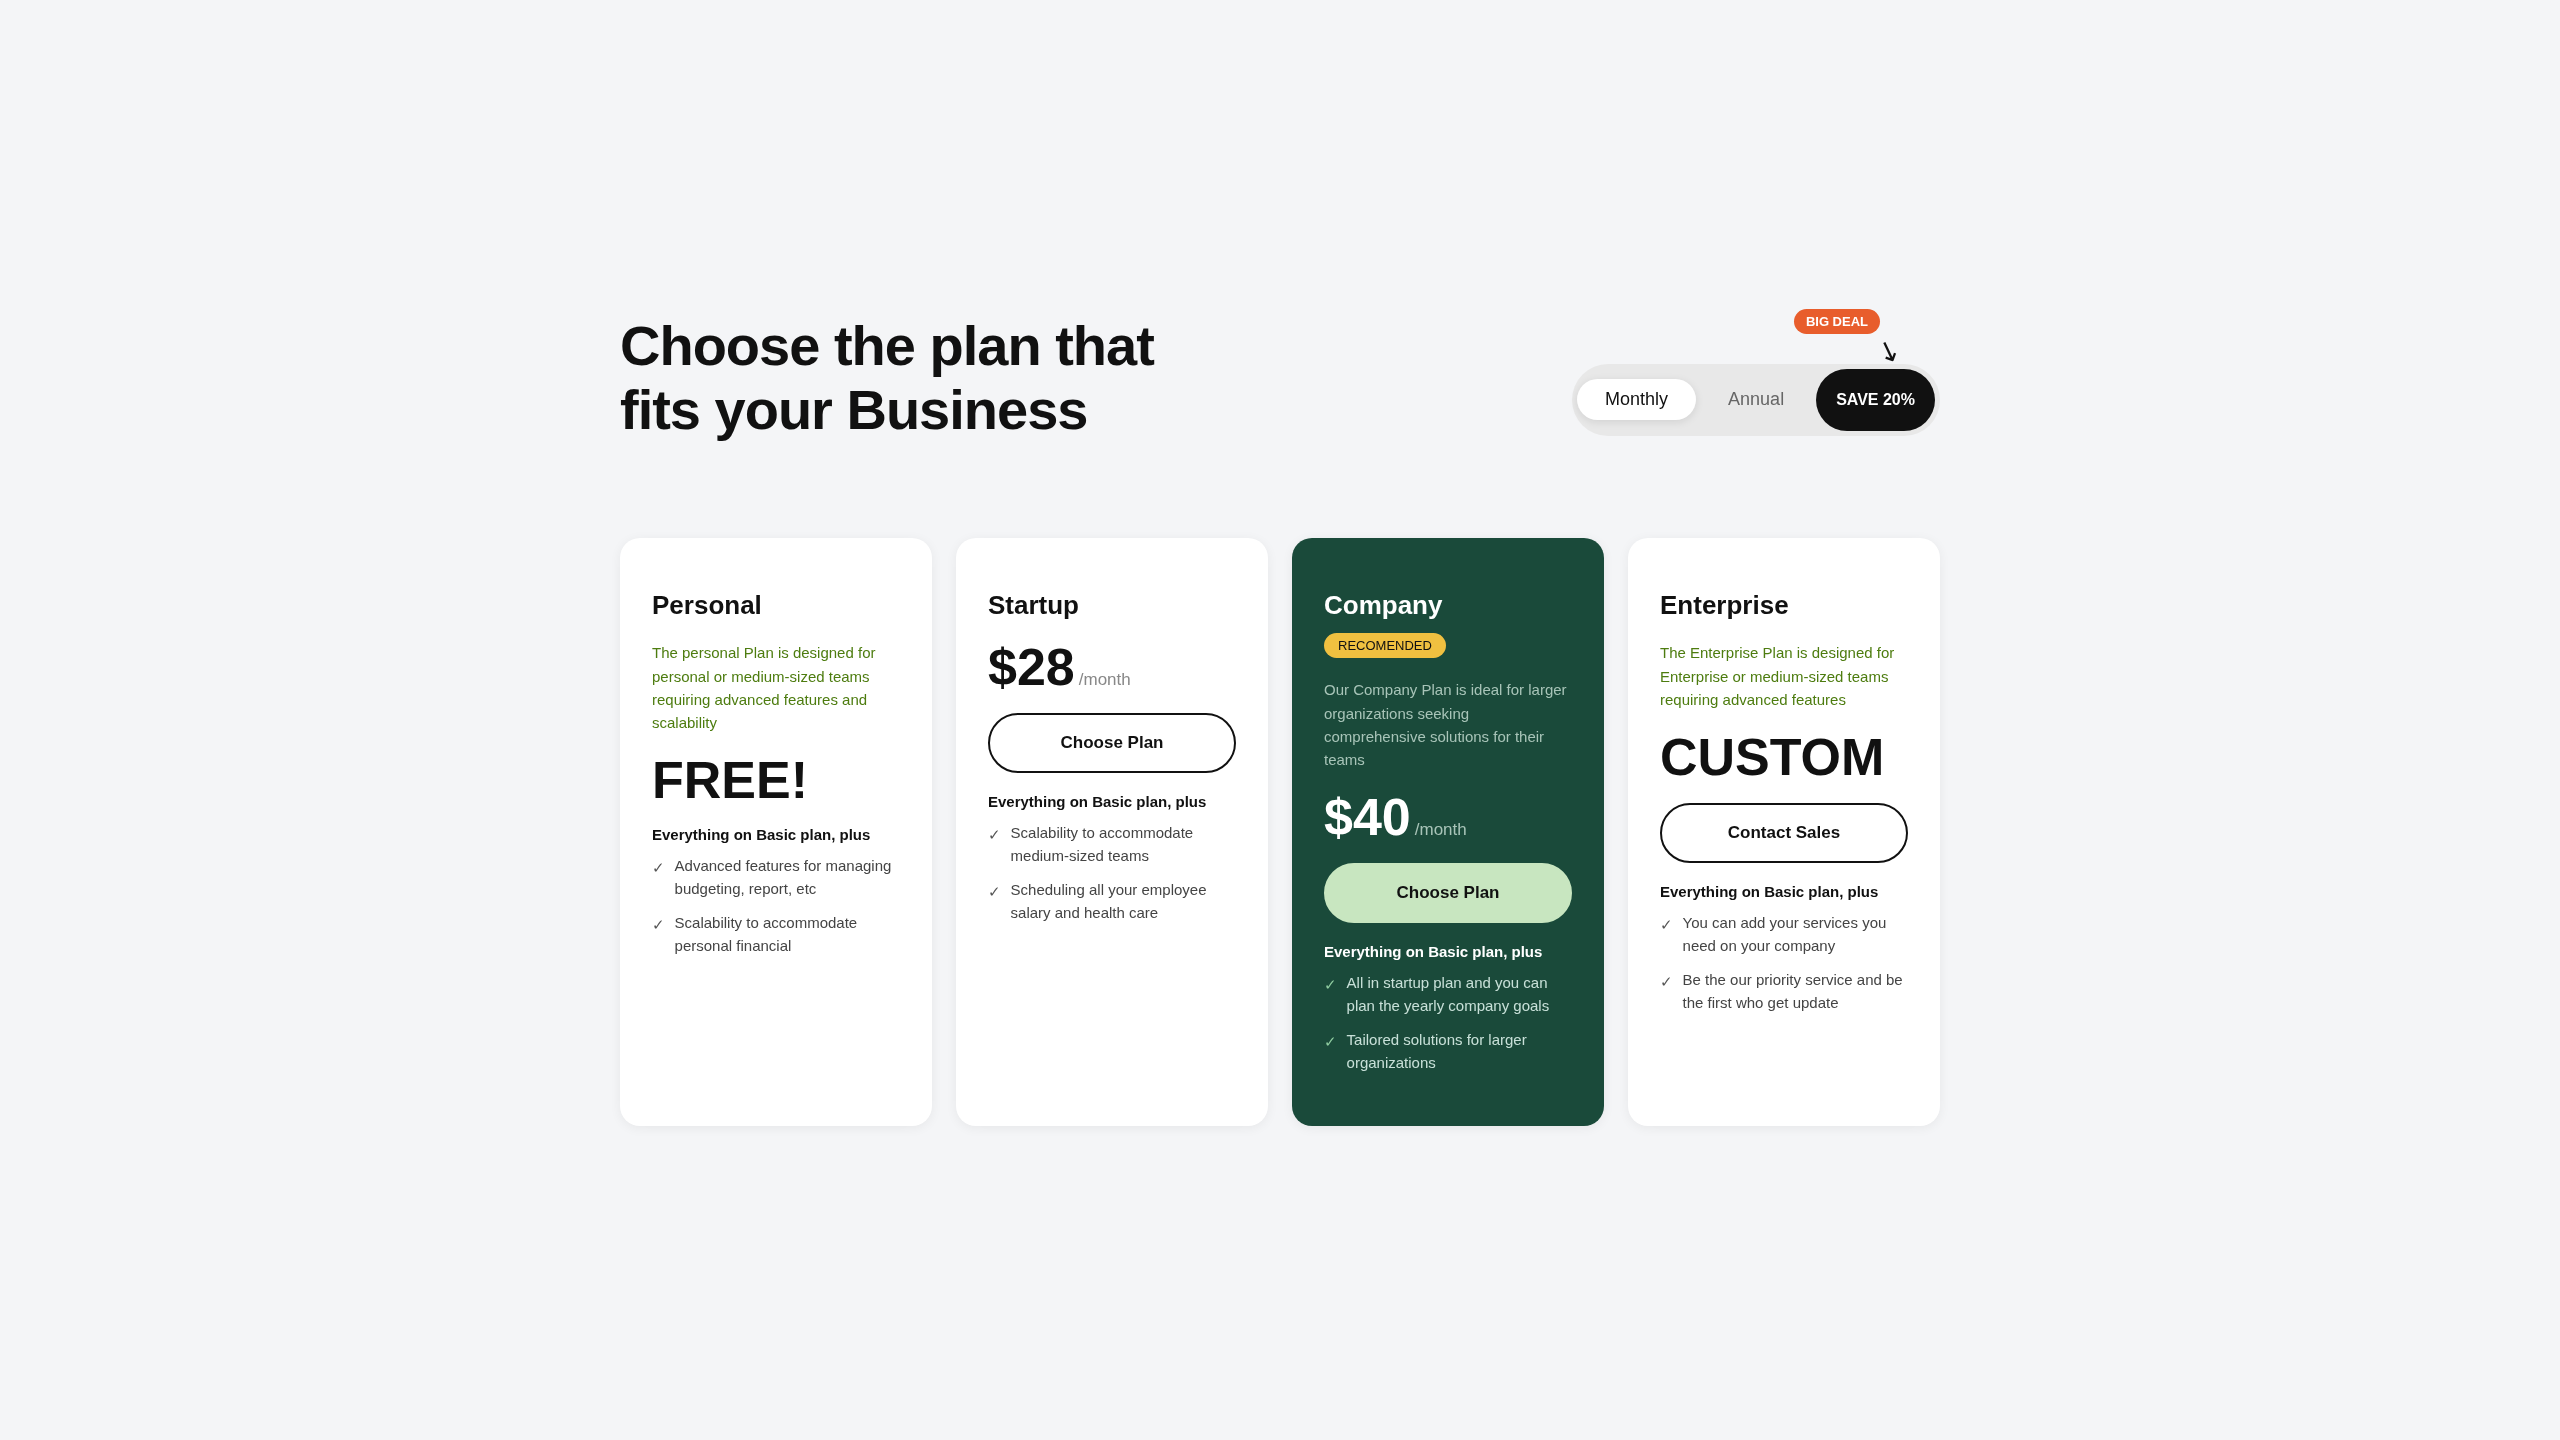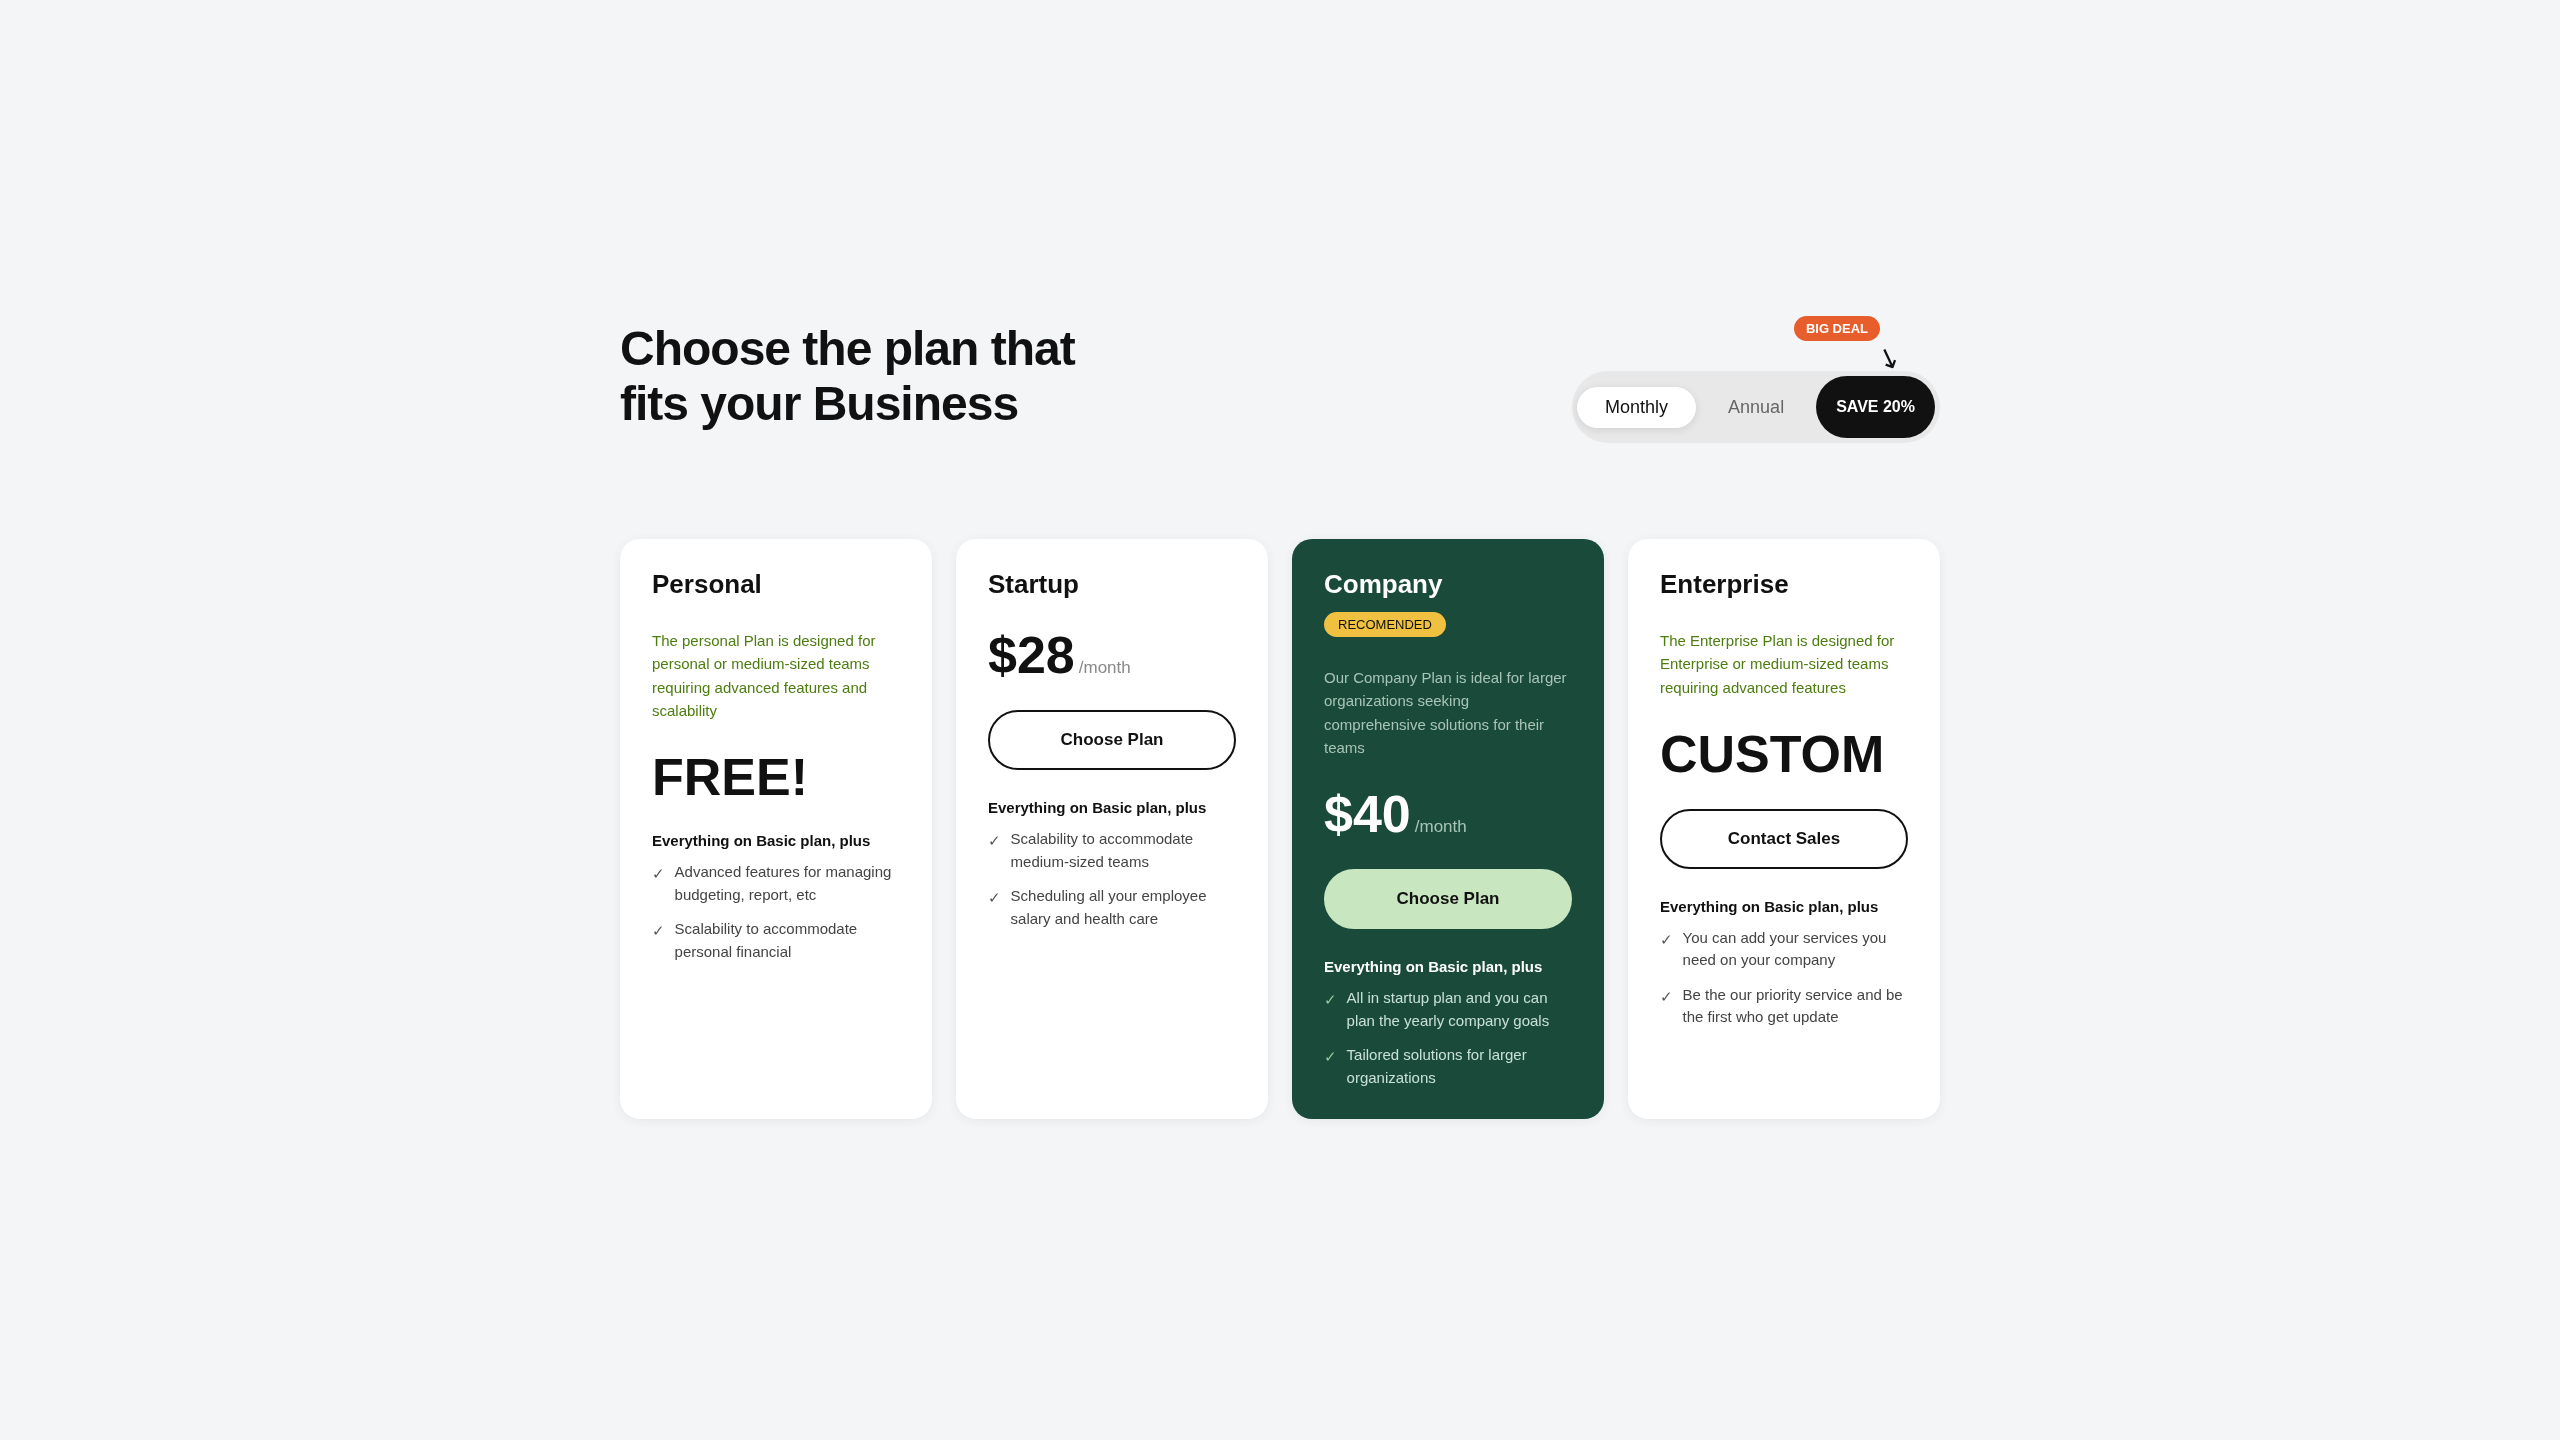--- a/index.html
+++ b/index.html
@@ -23,21 +23,21 @@
       width: 1400px;
       padding: 80px 40px;
     }
     .top-section {
       display: flex;
       justify-content: space-between;
       align-items: flex-start;
       margin-bottom: 60px;
     }
     .headline {
-      font-size: 48px;
+      font-size: 56px;
       font-weight: 800;
       color: #111;
       line-height: 1.15;
       letter-spacing: -1px;
     }
     .billing-toggle-wrapper {
       display: flex;
       flex-direction: column;
       align-items: flex-end;
       gap: 12px;
@@ -101,24 +101,24 @@
     }
     .plans-grid {
       display: grid;
       grid-template-columns: repeat(4, 1fr);
       gap: 24px;
       align-items: stretch;
     }
     .plan-card {
       background: white;
       border-radius: 20px;
-      padding: 30px 32px;
+      padding: 52px 32px;
       display: flex;
       flex-direction: column;
-      gap: 29px;
+      gap: 20px;
       box-shadow: 0 2px 12px rgba(0,0,0,0.06);
       margin-top: 36px;
     }
     .plan-card.featured {
       background: #1a4a3a;
       color: white;
     }
     .plan-name-row {
       display: flex;
       align-items: center;

